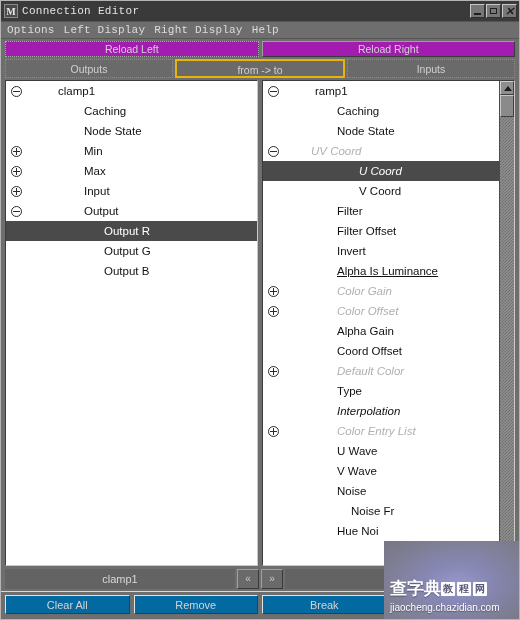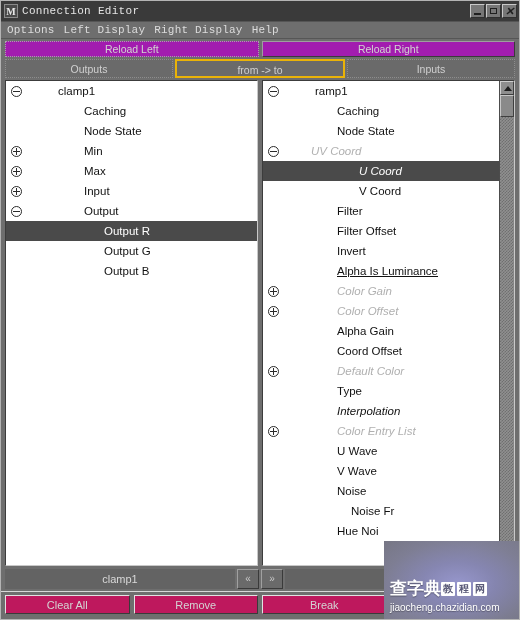--- a/index.html
+++ b/index.html
@@ -310,21 +310,21 @@
   .btnbar {
     height: 28px; min-height: 28px;
     display: flex;
     padding: 3px 4px 5px 4px;
     gap: 4px;
     box-sizing: border-box;
     border-top: 1px solid #d8d8d8;
   }
   .btn {
     flex: 1;
-    background: #be185d;
+    background: #0369a1;
     border-top: 1px solid #e2e2e2;
     border-left: 1px solid #e2e2e2;
     border-right: 1px solid #3a3a3a;
     border-bottom: 1px solid #3a3a3a;
     color: #d4d4d4;
     font-size: 11px;
     text-align: center;
     line-height: 18px;
     box-sizing: border-box;
   }

